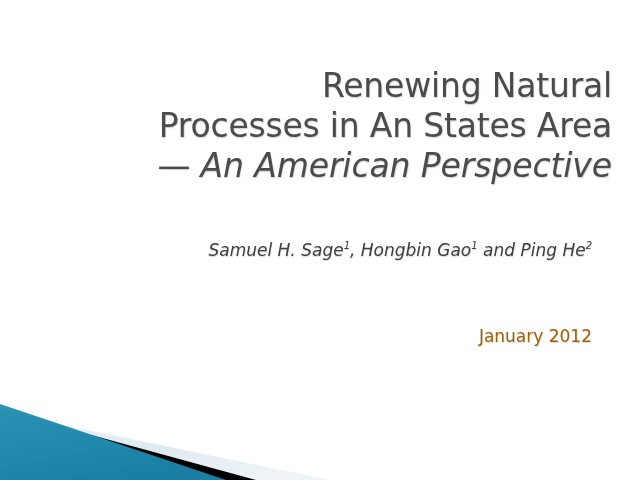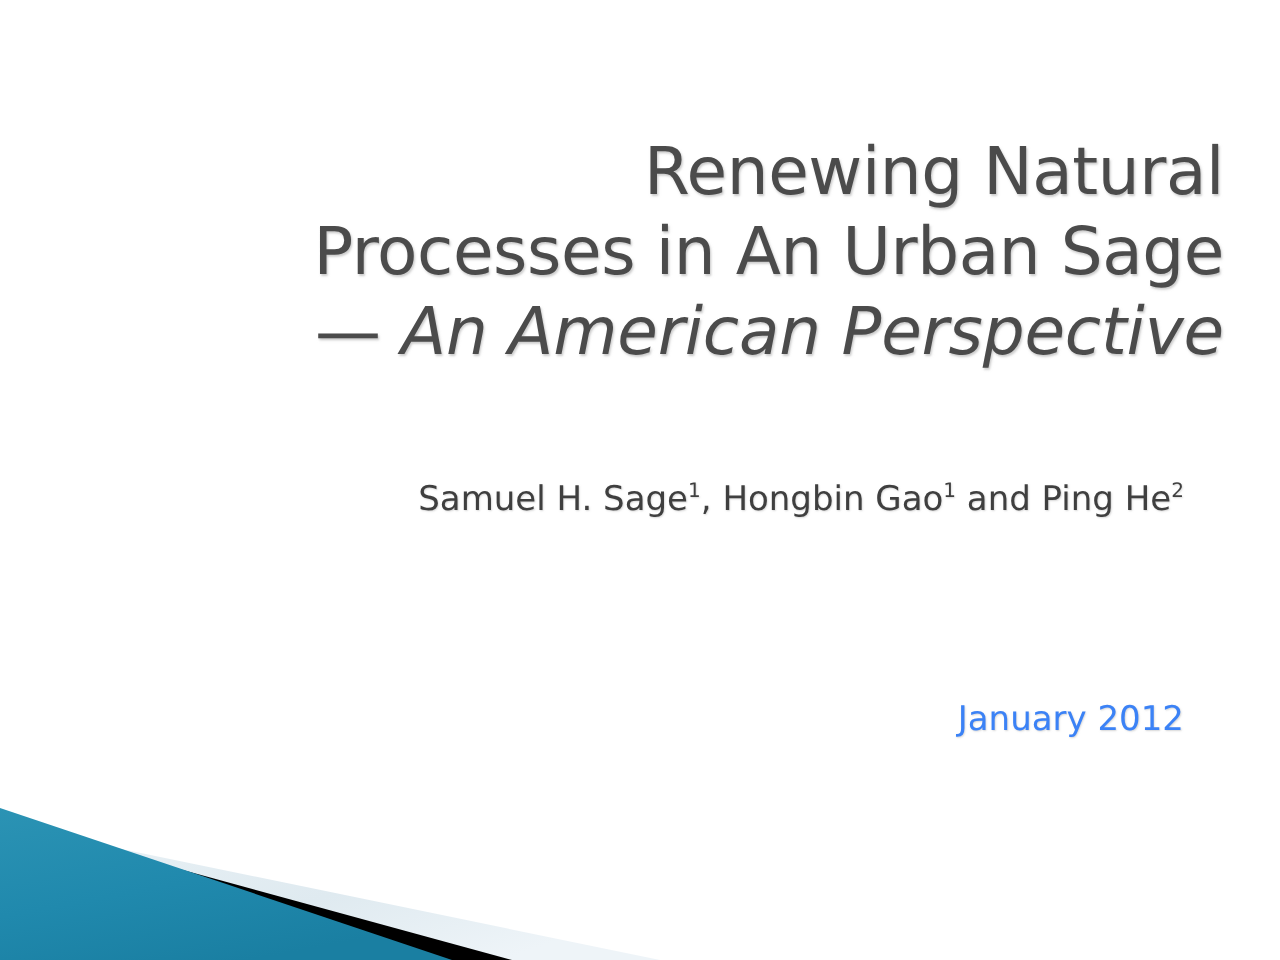--- a/index.html
+++ b/index.html
@@ -52,20 +52,21 @@
   }
 
   
   #author-block {
     position: absolute;
     left: 0;
     top: 238px;
     width: 592px;
     text-align: right;
     color: #3f3f3f;
+    font-style: italic;
   }
   .author-line {
     font-family: "DejaVu Sans", sans-serif;
     font-size: 17px;
     line-height: 25px;
     font-weight: 400;
     white-space: nowrap;
     text-shadow: 0.4px 0.5px 0.9px rgba(175,175,175,0.5);
   }
   .author-line sup {
@@ -73,22 +74,21 @@
     vertical-align: super;
     line-height: 0;
   }
 
   #date-block {
     position: absolute;
     left: 0;
     top: 324px;
     width: 592px;
     text-align: right;
-    color: #3b82f6;
-    margin-top: 24px;
+    color: #a16207;
   }
   .date-line {
     font-family: "DejaVu Sans", sans-serif;
     font-size: 17px;
     line-height: 24px;
     font-weight: 400;
     white-space: nowrap;
     text-shadow: 0.4px 0.5px 0.9px rgba(175,175,175,0.5);
   }
 
@@ -107,21 +107,21 @@
     height: 90px;
   }
 </style>
 </head>
 <body>
 
 <div id="slide">
 
   <div id="title-block">
     <div class="title-line">Renewing Natural</div>
-    <div class="title-line">Processes in An Urban Sage</div>
+    <div class="title-line">Processes in An States Area</div>
     <div class="title-line sub"><span class="dash">—</span><span>An American Perspective</span></div>
   </div>
 
   <div id="author-block">
     <div class="author-line"><span>Samuel H. Sage</span><sup>1</sup><span>, Hongbin Gao</span><sup>1</sup><span> and Ping He</span><sup>2</sup></div>
   </div>
 
   <div id="date-block">
     <div class="date-line">January 2012</div>
   </div>

